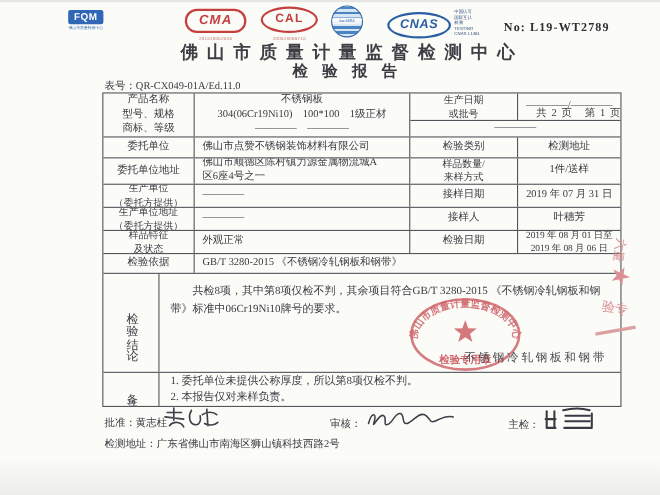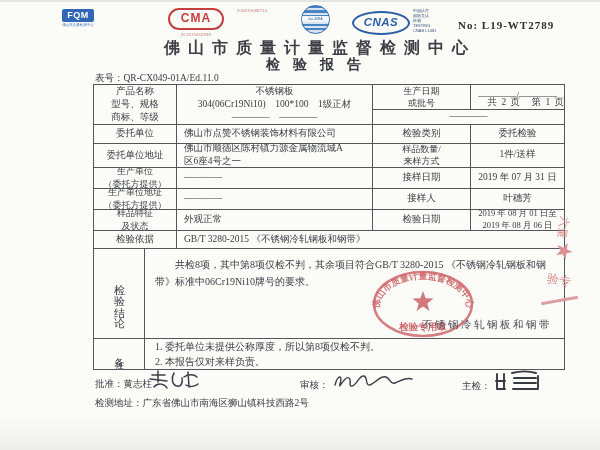--- a/index.html
+++ b/index.html
@@ -9,21 +9,21 @@
         background:linear-gradient(to bottom,rgba(0,0,0,0),rgba(110,110,108,0.10));}
   .scan-top{position:absolute;top:0;left:0;right:0;height:2px;background:rgba(110,110,110,0.15);}
   .abs{position:absolute;}
   .pre{white-space:pre-line;}
   
   .fqm-box{width:32px;height:13px;background:#2f66b5;color:#fff;font-family:"Liberation Sans",sans-serif;
         font-weight:bold;font-size:9px;text-align:center;line-height:13px;border-radius:2px;letter-spacing:.5px;}
   .fqm-sub{width:40px;margin-left:-4px;font-size:3.5px;color:#3b6fb5;text-align:center;margin-top:1px;
         font-family:"Liberation Sans",sans-serif;}
   .seal-cma{width:52px;height:18px;border:2.5px solid #c4403f;border-radius:11px;color:#c4403f;
-        font-family:"Liberation Sans",sans-serif;font-weight:900;font-size:12px;
+        font-family:"Liberation Sans",sans-serif;font-weight:900;font-style:italic;font-size:12px;
         text-align:center;line-height:17px;letter-spacing:1px;}
   .seal-cal{width:48px;height:20px;border:2.5px solid #c4403f;border-radius:50%;color:#c4403f;
         font-family:"Liberation Sans",sans-serif;font-weight:900;font-size:11px;text-align:center;
         line-height:19px;letter-spacing:1px;}
   .seal-num{font-size:4px;color:#c07b79;text-align:center;margin-top:1.5px;letter-spacing:.3px;
         font-family:"Liberation Sans",sans-serif;}
   .globe{width:27px;height:27px;border-radius:50%;border:1.5px solid #2f66a8;position:relative;overflow:hidden;
         background:repeating-linear-gradient(180deg,#4a84c2 0 2px,#d7e4f2 2px 4.5px);}
   .globe-band{position:absolute;left:0;right:0;top:10px;height:6px;background:rgba(255,255,255,.92);
         font-size:3.5px;color:#2f66a8;text-align:center;line-height:6px;font-family:"Liberation Sans",sans-serif;}
@@ -88,20 +88,21 @@
 
   <div class="abs" style="left:62px;top:9px;">
     <div class="fqm-box">FQM</div>
     <div class="fqm-sub">佛山市质量检测中心</div>
   </div>
   <div class="abs" style="left:168px;top:8px;">
     <div class="seal-cma">CMA</div>
     <div class="seal-num">201819062838</div>
   </div>
   <div class="abs" style="left:237px;top:6px;">
+    <div class="seal-cal">CAL</div>
     <div class="seal-num">200819088710</div>
   </div>
   <div class="abs" style="left:301px;top:5px;">
     <div class="globe">
       <div class="globe-band">ilac-MRA</div>
     </div>
   </div>
   <div class="abs" style="left:352px;top:11px;">
     <div class="seal-cnas">CNAS</div>
   </div>
@@ -139,21 +140,21 @@
         </div>
         <div class="srow">
           <div class="td w-flex val">————</div>
         </div>
       </div>
     </div>
     <div class="tr r2">
       <div class="td w-lab lab">委托单位</div>
       <div class="td w-val val left">佛山市点赞不锈钢装饰材料有限公司</div>
       <div class="td w-lab2 lab">检验类别</div>
-      <div class="td w-flex val">委托检验</div>
+      <div class="td w-flex val">检测地址</div>
     </div>
     <div class="tr r3">
       <div class="td w-lab lab">委托单位地址</div>
       <div class="td w-val val left">
           <span class="pre">佛山市顺德区陈村镇力源金属物流城A
 区6座4号之一</span>
         </div>
       <div class="td w-lab2 lab sm">
           <span class="pre">样品数量/
 来样方式</span>

